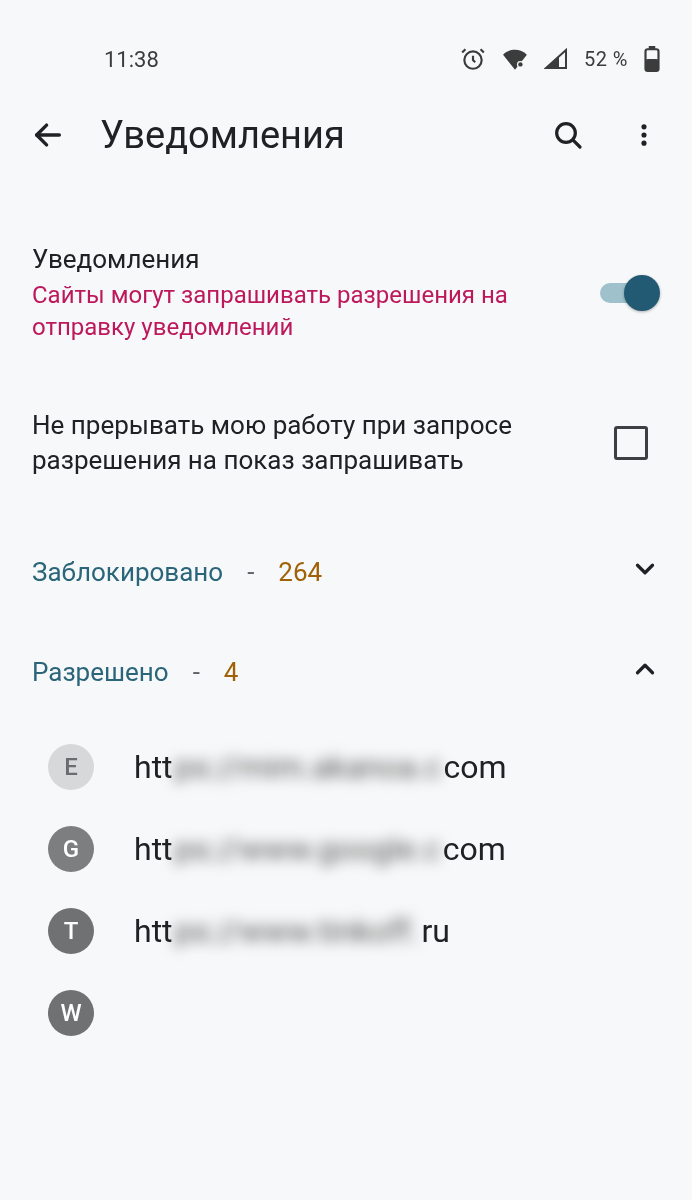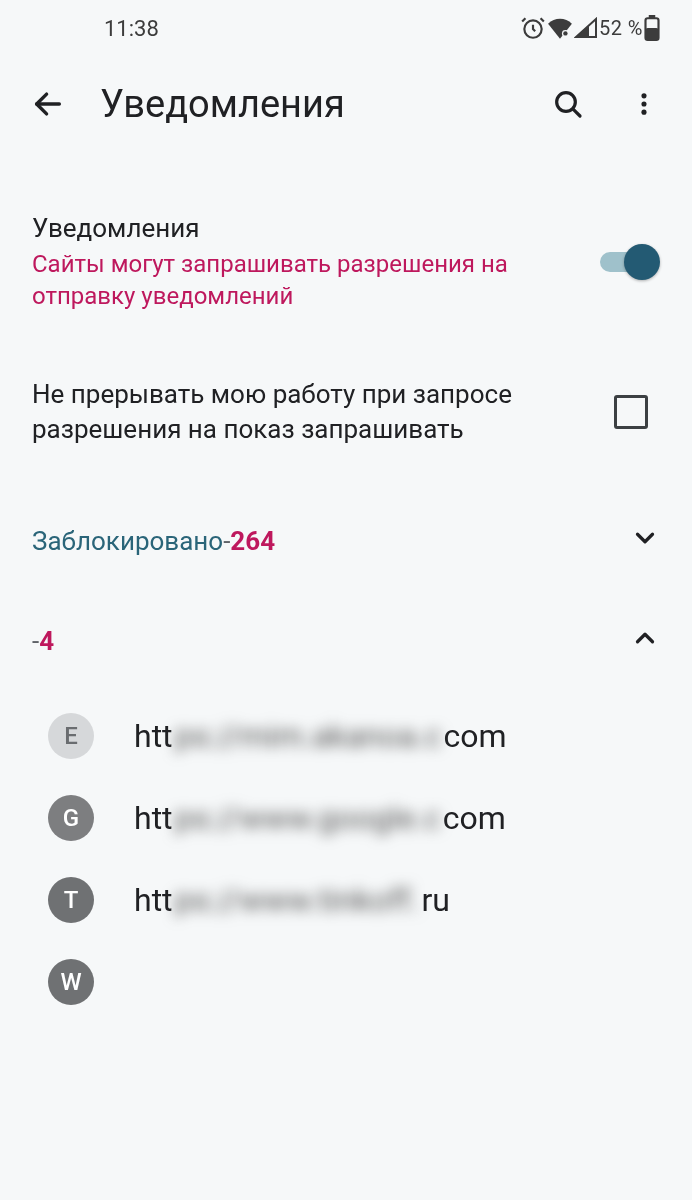--- a/index.html
+++ b/index.html
@@ -11,24 +11,25 @@
     color: #202124;
     overflow: hidden;
   }
   .status-bar {
     height: 56px;
     display: flex;
     align-items: center;
     padding: 0 32px;
     font-size: 22px;
     color: #3c3c3c;
+    margin-top: 31px;
   }
   .status-time { margin-left: 72px; }
   .status-spacer { flex: 1; }
-  .status-icons { display: flex; align-items: center; gap: 1px; }
+  .status-icons { display: flex; align-items: center; gap: 16px; }
   .status-icons svg { display: block; }
   .battery-text { font-size: 20px; letter-spacing: 0.5px; }
 
   .app-bar {
     height: 96px;
     display: flex;
     align-items: center;
     padding: 0 24px;
     gap: 28px;
   }
@@ -65,27 +66,27 @@
 
   .checkbox {
     width: 34px; height: 34px; border: 3px solid #3c4043; border-radius: 3px;
     margin-right: 12px;
   }
 
   .section-row {
     display: flex;
     align-items: center;
     padding: 26px 32px;
-    gap: 0;
+    gap: 24px;
     font-size: 26px;
     cursor: pointer;
   }
   .section-label { color: #2a6579; }
   .section-dash { color: #5f6368; }
-  .section-count { color: #be185d; font-weight: bold; }
+  .section-count { color: #a16207; }
   .section-spacer { flex: 1; }
 
   .site-row {
     display: flex;
     align-items: center;
     padding: 18px 32px 18px 48px;
     gap: 40px;
     cursor: pointer;
   }
   .site-avatar {
@@ -201,20 +202,21 @@
   <span>
     <svg width="30" height="30" viewBox="0 0 24 24" fill="none" stroke="#202124" stroke-width="2.6" stroke-linecap="round" stroke-linejoin="round">
         <path d="M6 9l6 6 6-6"></path>
       </svg>
   </span>
 </div>
 
 <div style="height:12px"></div>
 
 <div class="section-row">
+  <span class="section-label">Разрешено</span>
   <span class="section-dash">-</span>
   <span class="section-count">4</span>
   <span class="section-spacer"></span>
   <span>
     <svg width="30" height="30" viewBox="0 0 24 24" fill="none" stroke="#202124" stroke-width="2.6" stroke-linecap="round" stroke-linejoin="round">
         <path d="M6 15l6-6 6 6"></path>
       </svg>
   </span>
 </div>
 

